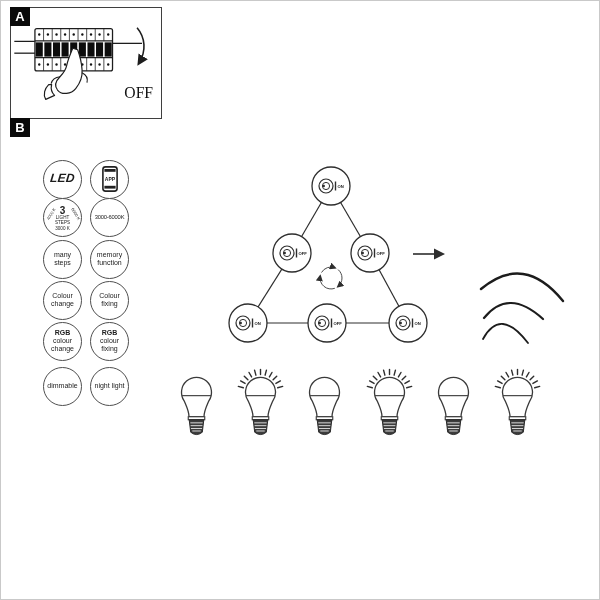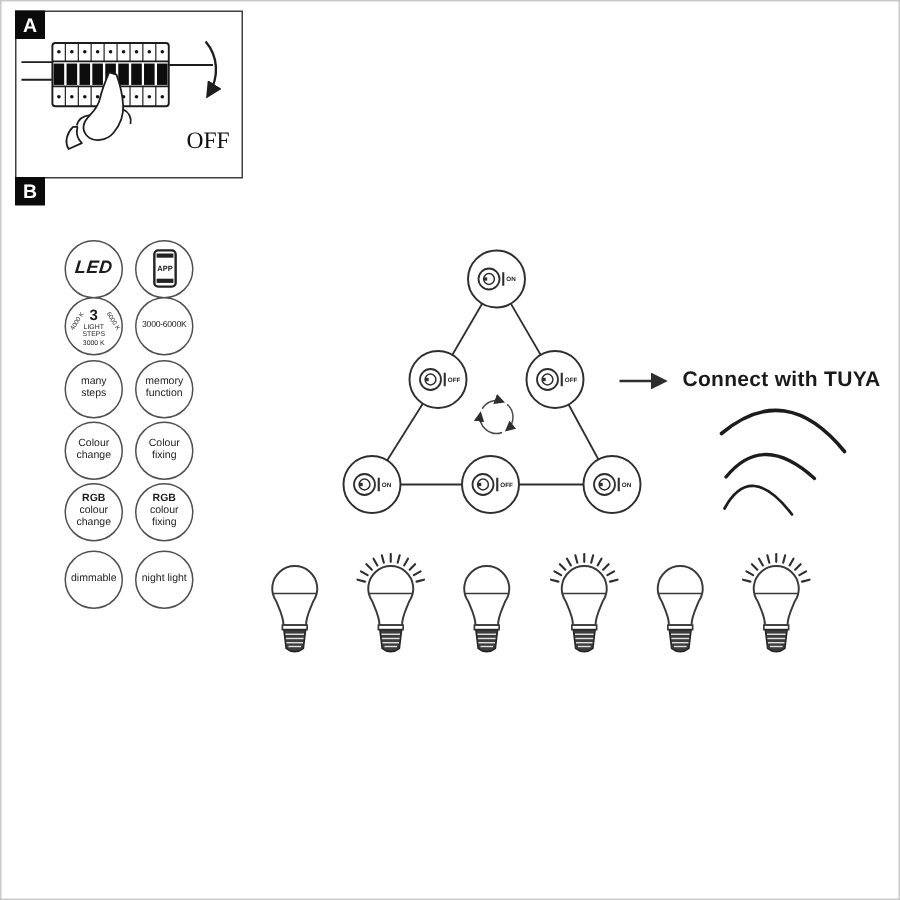--- a/index.html
+++ b/index.html
@@ -281,21 +281,20 @@
 
     <line x1="412" y1="253" x2="441" y2="253" stroke="#2e2e2e" stroke-width="1.6" marker-end="url(#ah)"></line>
 
     <g fill="none" stroke="#1c1c1c" stroke-linecap="round">
       <path d="M480,288 Q523,252 562,300" stroke-width="2.4"></path>
       <path d="M483,317 Q507.5,286.5 542,318" stroke-width="2.2"></path>
       <path d="M482,338 Q499.5,306 527,342" stroke-width="1.8"></path>
     </g>
   </svg>
 
-  <div class="tuya-label">Connect with TUYA</div>
 
   <div class="bulb-row" id="bulbs">
       <svg class="bulb off" viewBox="0 0 50 80" width="47" height="75">
     <g class="rays">
       <line x1="6.65" y1="21.08" x2="1.34" y2="19.66"></line>
       <line x1="8.55" y1="16.5" x2="3.78" y2="13.75"></line>
       <line x1="11.56" y1="12.56" x2="7.68" y2="8.68"></line>
       <line x1="15.5" y1="9.55" x2="12.75" y2="4.78"></line>
       <line x1="20.08" y1="7.65" x2="18.66" y2="2.33"></line>
       <line x1="25" y1="7" x2="25" y2="1.5"></line>

